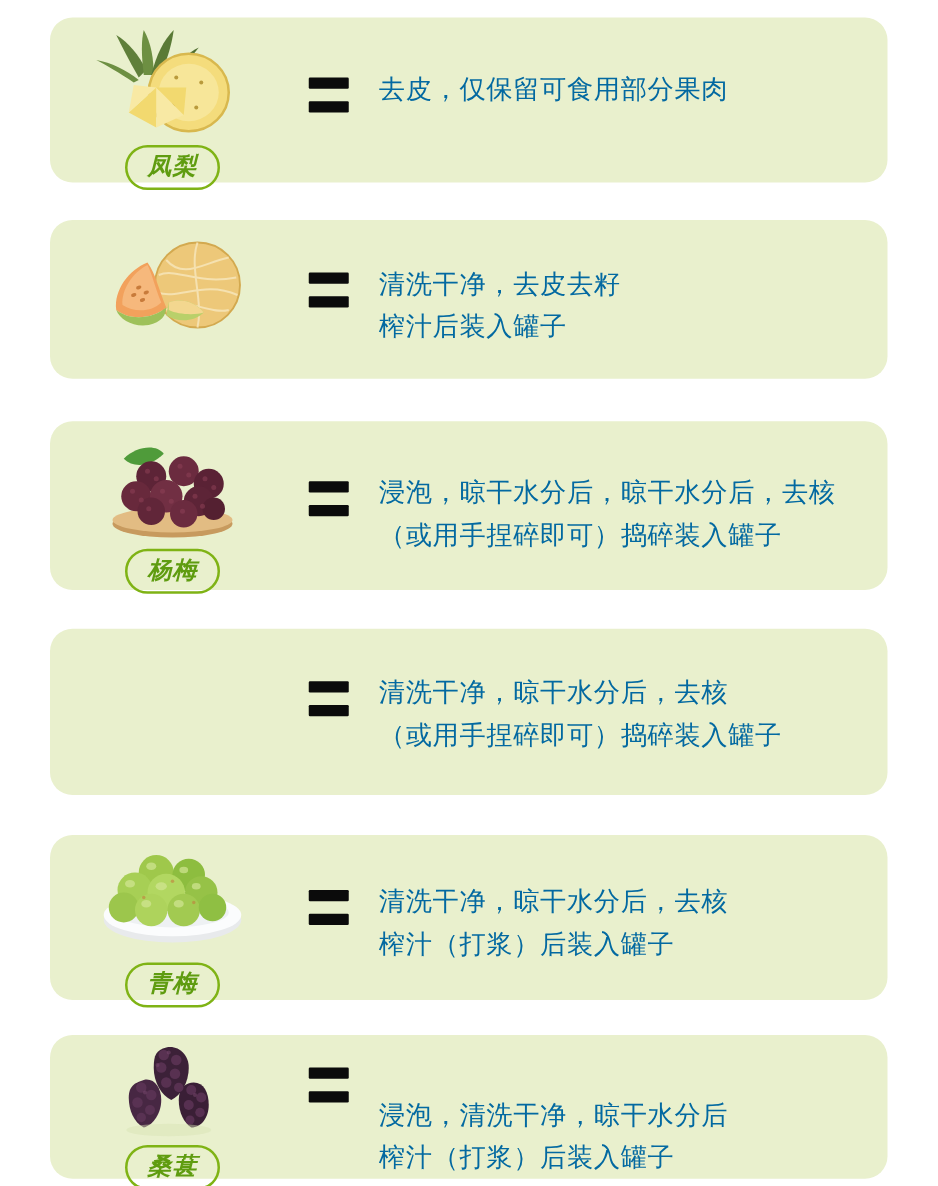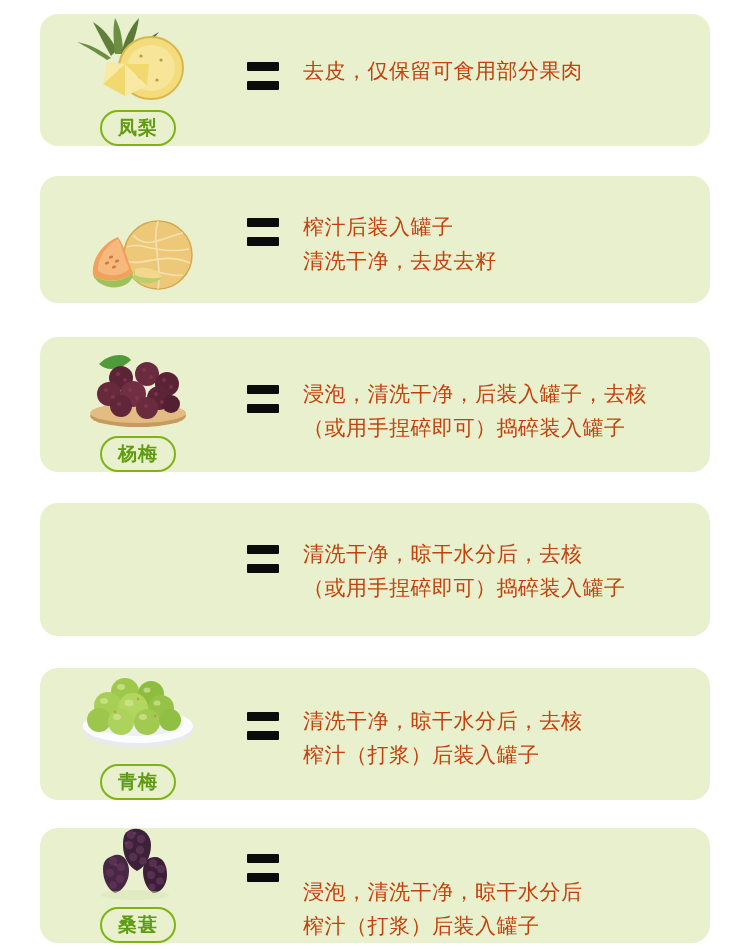--- a/index.html
+++ b/index.html
@@ -35,21 +35,22 @@
   
   .fruit-col {
     position: absolute;
     left: 8px;
     top: 0;
     width: 180px;
     height: 100%;
     display: flex;
     flex-direction: column;
     align-items: center;
-    justify-content: flex-end;
+    justify-content: flex-start;
+    font-style: italic;
   }
   .fruit-img {
     width: 150px;
     height: 96px;
     display: block;
     margin-top: 4px;
   }
   .fruit-img svg { display: block; width: 100%; height: 100%; }
   .name-pill {
     margin-top: 2px;
@@ -77,21 +78,21 @@
     background: #0b0b0b;
     border-radius: 1px;
   }
   .equals .bar + .bar { margin-top: 10px; }
 
   
   .steps {
     position: absolute;
     left: 263px;
     right: 16px;
-    color: #c2410c;
+    color: #0369a1;
     font-size: 21px;
     font-family: "DejaVu Sans", "Liberation Sans", sans-serif;
   }
   .steps .line {
     line-height: 34px;
     white-space: nowrap;
     letter-spacing: 0.5px;
   }
 </style>
 </head>
@@ -162,22 +163,22 @@
             <path d="M72 62 C82 58 94 62 100 70 C92 78 78 78 70 72 Z" fill="#b9d06a"></path>
             <path d="M72 62 C82 58 94 62 100 70 C94 72 80 72 72 68 Z" fill="#f3d78f"></path>
           </svg>
         </div>
       </div>
       <div class="equals" style="top:42px;">
         <div class="bar"></div>
           <div class="bar"></div>
       </div>
       <div class="steps" style="top:34px;">
+        <div class="line">清洗干净，去皮去籽</div>
         <div class="line">榨汁后装入罐子</div>
-        <div class="line">清洗干净，去皮去籽</div>
       </div>
     </div>
   </div>
 
   <div class="card" style="top:337px;height:135px;">
     <div class="card-inner">
       <div class="fruit-col">
         <div class="fruit-img">
           <svg viewBox="0 0 150 96">
             <path d="M36 26 C46 16 62 14 68 22 C58 32 44 34 36 26 Z" fill="#4f9b3a"></path>
@@ -212,21 +213,21 @@
             </g>
           </svg>
         </div>
         <div class="name-pill">杨梅</div>
       </div>
       <div class="equals" style="top:48px;">
         <div class="bar"></div>
           <div class="bar"></div>
       </div>
       <div class="steps" style="top:40px;">
-        <div class="line">浸泡，清洗干净，后装入罐子，去核</div>
+        <div class="line">浸泡，晾干水分后，晾干水分后，去核</div>
         <div class="line">（或用手捏碎即可）捣碎装入罐子</div>
       </div>
     </div>
   </div>
 
   <div class="card" style="top:503px;height:133px;">
     <div class="card-inner">
       <div class="equals" style="top:42px;">
         <div class="bar"></div>
           <div class="bar"></div>

